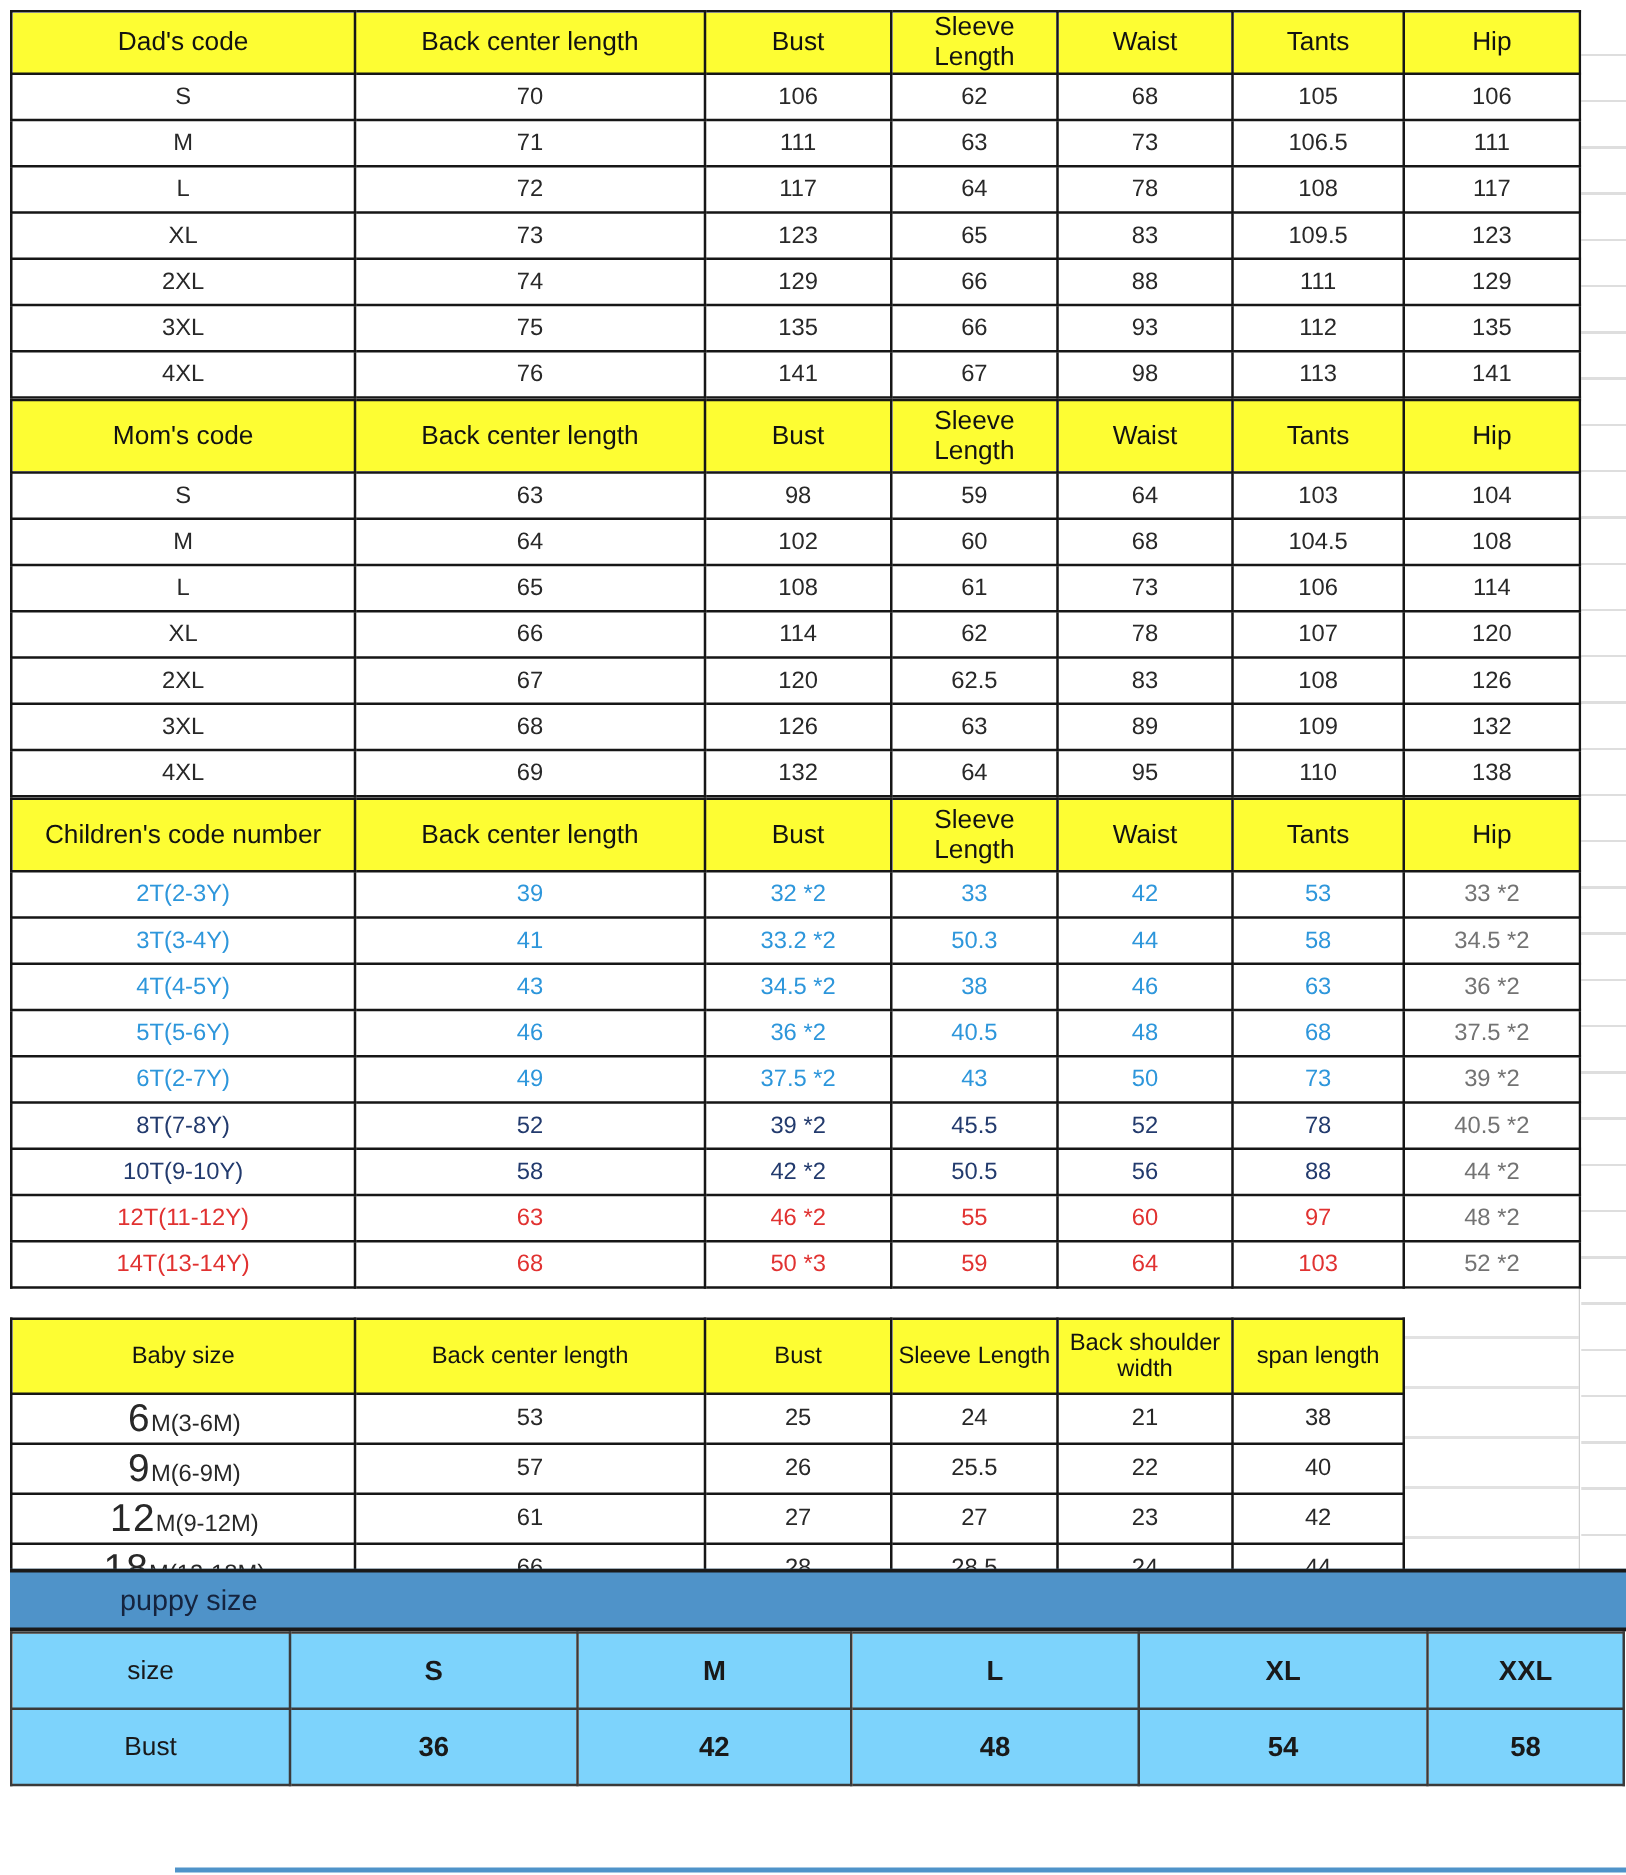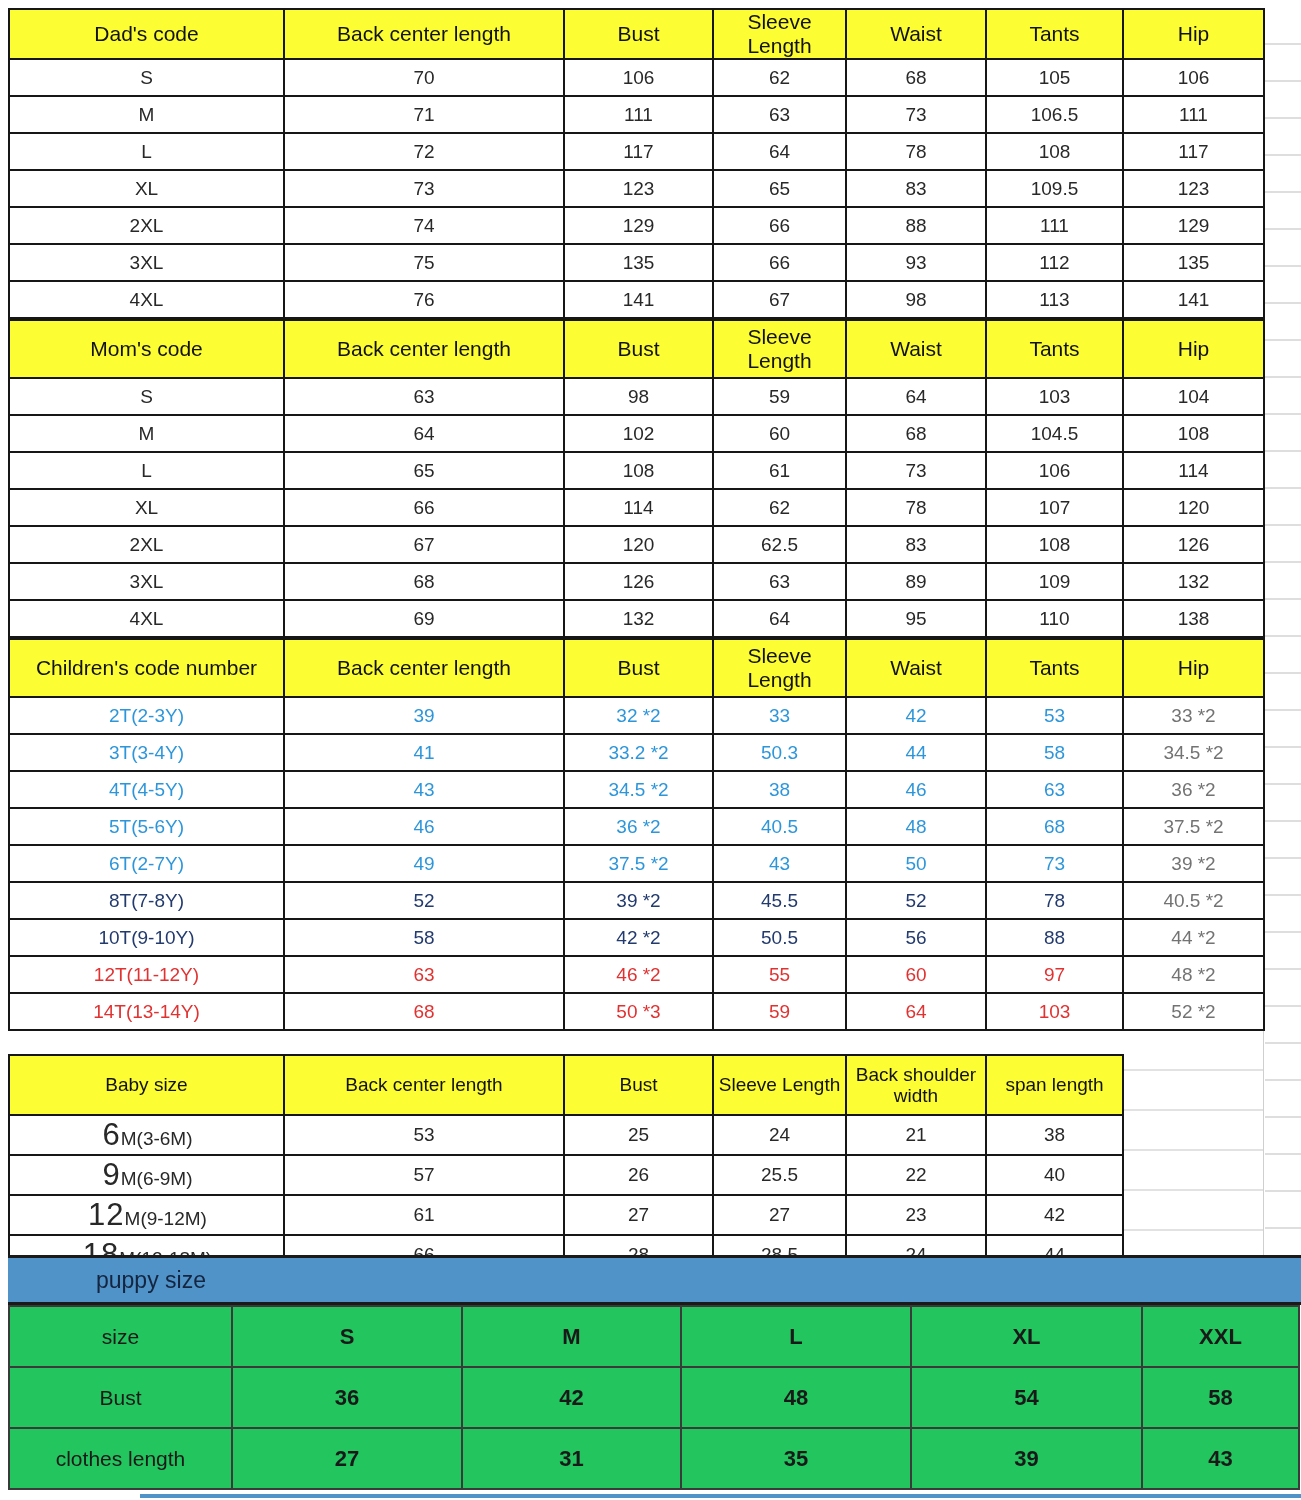--- a/index.html
+++ b/index.html
@@ -17,21 +17,21 @@
   .t-baby td:first-child{text-align:center;padding-left:2px;}
   .big{font-size:31px;letter-spacing:1px;}
   
   .c-blue td{color:#2d96db;} .c-navy td{color:#223a6d;margin-left:34px;} .c-red td{color:#e13231;}
   .t-kids td:last-child{color:#737373;}
   
   col.w1{width:275px;} col.w2{width:280px;} col.w3{width:149px;}
   col.w4{width:133px;} col.w5{width:140px;} col.w6{width:137px;} col.w7{width:141px;}
   
   .t-puppy{top:1305px;width:1290px;}
-  .t-puppy td{height:59px;background:#22c55e;border:2px solid #3a3a3a;color:#191919;font-size:21px;}
+  .t-puppy td{height:59px;background:#7dd3fc;border:2px solid #3a3a3a;color:#191919;font-size:21px;}
   .t-puppy td:not(:first-child){font-weight:bold;font-size:22px;}
   col.p1{width:223px;} col.p2{width:230px;} col.p3{width:219px;}
   col.p4{width:230px;} col.p5{width:231px;} col.p6{width:157px;}
   
   .banner{position:absolute;left:8px;top:1255px;width:1290px;height:44px;background:#4f93c9;
           border-top:3px solid #1a1a1a;border-bottom:3px solid #1a1a1a;box-sizing:content-box;
           display:flex;align-items:center;padding-left:88px;font-size:23px;color:#15243f;}
   
   .gutter{position:absolute;left:1265px;top:8px;width:36px;height:1247px;
           background:repeating-linear-gradient(to bottom,#ffffff 0 35px,#dedede 35px 37px);}
@@ -407,25 +407,17 @@
           <td>XXL</td>
         </tr>
         <tr>
           <td>Bust</td>
           <td>36</td>
           <td>42</td>
           <td>48</td>
           <td>54</td>
           <td>58</td>
         </tr>
-        <tr>
-          <td>clothes length</td>
-          <td>27</td>
-          <td>31</td>
-          <td>35</td>
-          <td>39</td>
-          <td>43</td>
-        </tr>
       </tbody>
     </table>
 
   <div class="bottom-line"></div>
 </div>
 
 </body></html>

